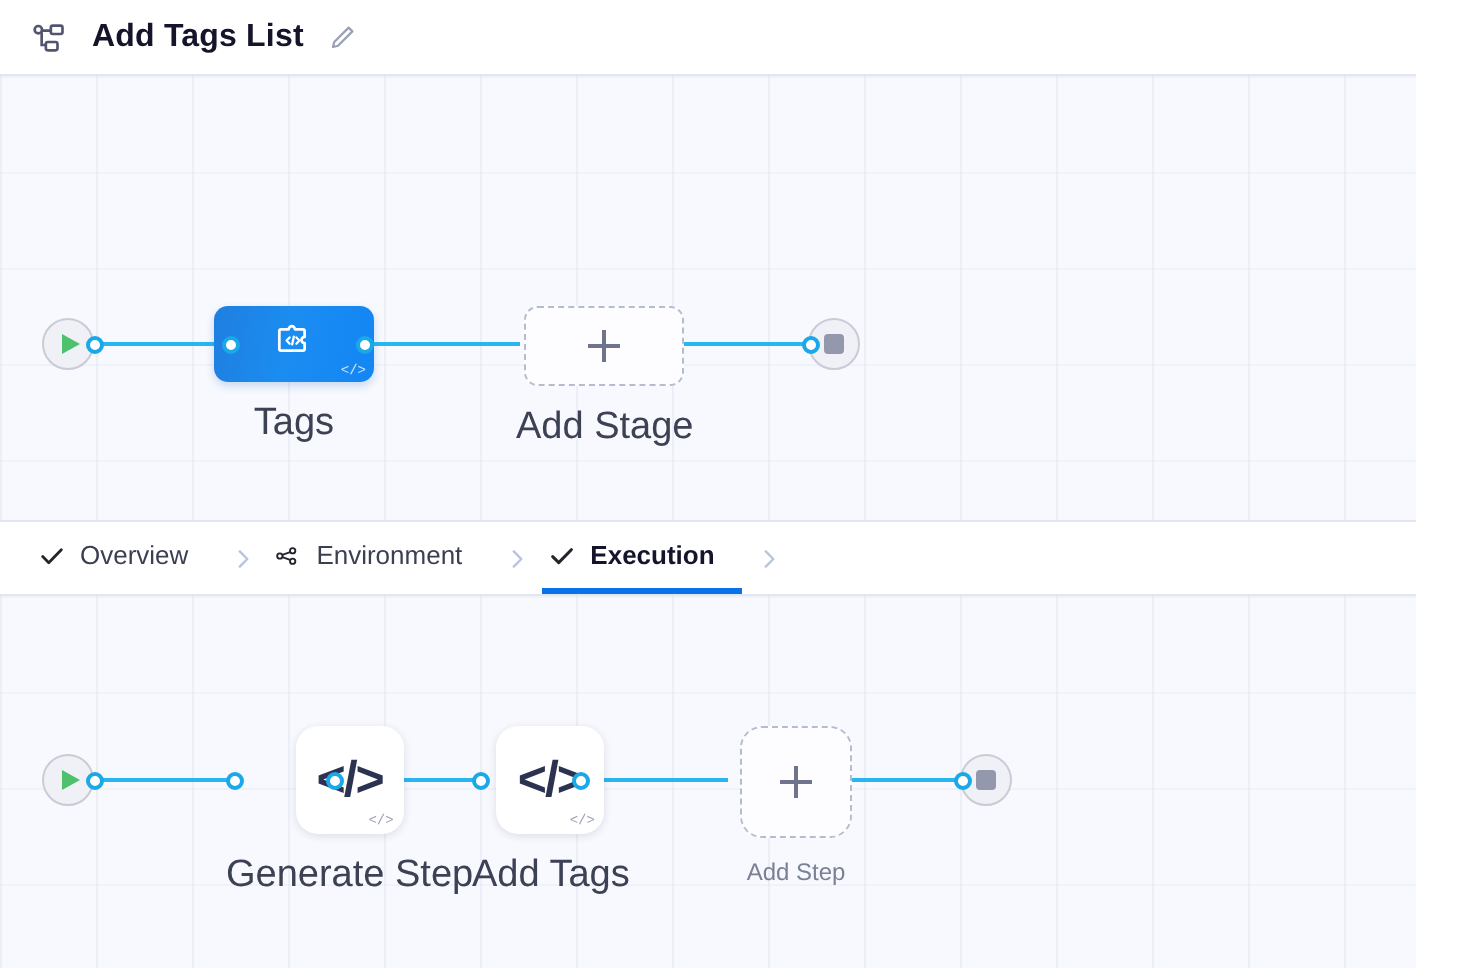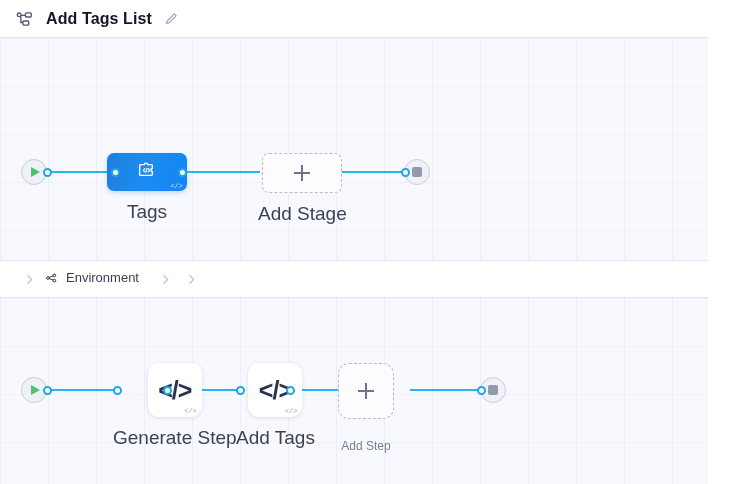--- a/index.html
+++ b/index.html
@@ -319,20 +319,28 @@
     </div>
 
     <div class="terminal" style="left:404px; top:121px;">
       <span class="stop-sq"></span>
     </div>
     <div class="port" style="left:401px; top:129.5px;"></div>
   </div>
 
   <div class="tabbar">
 
+    <div class="tab">
+      <span class="tab-ico">
+        <svg width="14" height="14" viewBox="0 0 24 24" fill="none" stroke="currentColor" stroke-width="2.4" stroke-linecap="round" stroke-linejoin="round">
+            <path d="M4 12.5l5.2 5.2L20 6.6"></path>
+          </svg>
+      </span>
+      <span>Overview</span>
+    </div>
     <span class="chevron">
       <svg width="13" height="13" viewBox="0 0 24 24" fill="none" stroke="currentColor" stroke-width="2.2" stroke-linecap="round" stroke-linejoin="round">
           <path d="M9 5l7 7-7 7"></path>
         </svg>
     </span>
 
     <div class="tab">
       <span class="tab-ico">
         <svg width="14" height="14" viewBox="0 0 24 24" fill="none" stroke="currentColor" stroke-width="1.6">
           <circle cx="5" cy="12" r="2.3"></circle>
@@ -342,20 +350,28 @@
         </svg>
       </span>
       <span>Environment</span>
     </div>
     <span class="chevron">
       <svg width="13" height="13" viewBox="0 0 24 24" fill="none" stroke="currentColor" stroke-width="2.2" stroke-linecap="round" stroke-linejoin="round">
           <path d="M9 5l7 7-7 7"></path>
         </svg>
     </span>
 
+    <div class="tab active">
+      <span class="tab-ico">
+        <svg width="14" height="14" viewBox="0 0 24 24" fill="none" stroke="currentColor" stroke-width="2.6" stroke-linecap="round" stroke-linejoin="round">
+            <path d="M4 12.5l5.2 5.2L20 6.6"></path>
+          </svg>
+      </span>
+      <span>Execution</span>
+    </div>
     <span class="chevron">
       <svg width="13" height="13" viewBox="0 0 24 24" fill="none" stroke="currentColor" stroke-width="2.2" stroke-linecap="round" stroke-linejoin="round">
           <path d="M9 5l7 7-7 7"></path>
         </svg>
     </span>
 
   </div>
 
   <div class="canvas canvas-steps">
 
@@ -382,21 +398,21 @@
     <div class="node-wrap" style="left:236px; top:65px;">
       <div class="step-node">
         <span class="code-glyph">&lt;/&gt;</span>
         <span class="badge">&lt;/&gt;</span>
       </div>
       <div class="node-label">Add Tags</div>
     </div>
     <div class="port" style="left:236px; top:87.5px;"></div>
     <div class="port" style="left:286px; top:87.5px;"></div>
 
-    <div class="node-wrap" style="left:338px; top:65px;gap:10px;">
+    <div class="node-wrap" style="left:370px; top:65px;">
       <div class="add-step">
         <span class="plus"></span>
       </div>
       <div class="node-label muted">Add Step</div>
     </div>
 
     <div class="terminal" style="left:480px; top:79px;">
       <span class="stop-sq"></span>
     </div>
     <div class="port" style="left:477px; top:87.5px;"></div>

